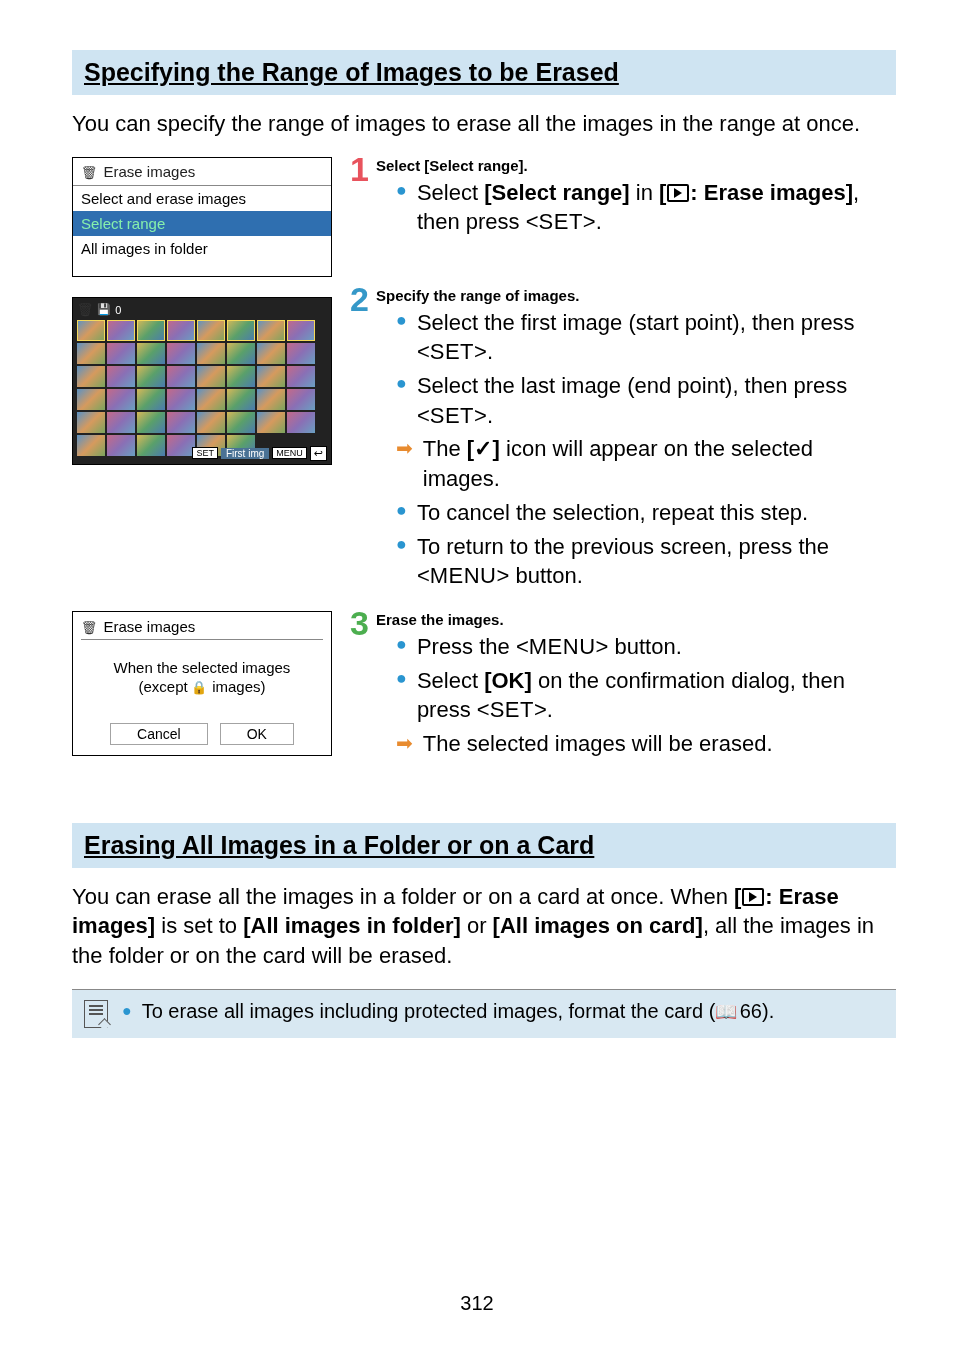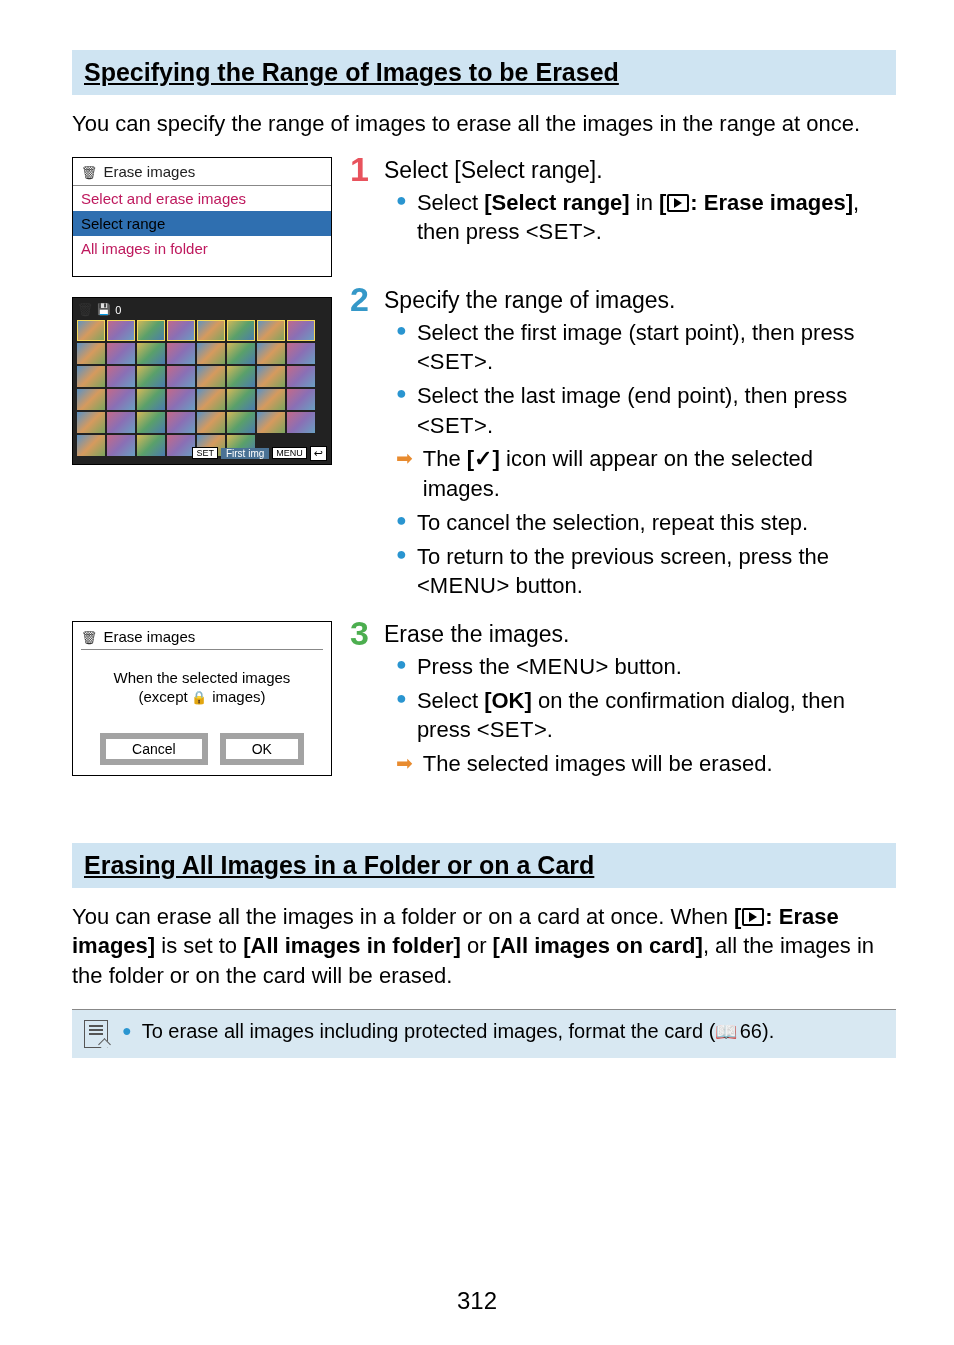--- a/index.html
+++ b/index.html
@@ -42,25 +42,25 @@
   .cam-menu-header {
     display: flex;
     align-items: center;
     gap: 6px;
     padding: 5px 8px;
     border-bottom: 1px solid #888;
     color: #222;
   }
   .cam-menu-item {
     padding: 4px 8px;
-    color: #be185d;
+    color: #000000;
   }
   .cam-menu-item.selected {
     background: #2f6fb0;
-    color: #000000;
+    color: #86efac;
   }
   .cam-menu-spacer { height: 15px; }
 
   
   .thumb-shot {
     border: 1px solid #000;
     background: #222;
     padding: 4px 4px 0 4px;
     height: 168px;
     position: relative;
@@ -111,21 +111,21 @@
   }
   .confirm-header {
     display:flex; align-items:center; gap:6px;
     border-bottom: 1px solid #888;
     padding-bottom: 4px;
     margin-bottom: 18px;
   }
   .confirm-msg { text-align:center; line-height:1.3; margin-bottom:26px; }
   .confirm-btns { display:flex; justify-content:center; gap:12px; }
   .confirm-btn {
-    border:6px solid #a3a3a3;
+    border:1px solid #a3a3a3;
     padding: 2px 26px;
     font-size:14px;
     background:#fff;
   }
 
   
   .step {
     display: flex;
     gap: 4px;
     margin-bottom: 6px;
@@ -136,24 +136,23 @@
     font-weight: 900;
     line-height: 0.9;
     margin-top: -3px;
     min-width: 22px;
   }
   .c1 { color: #e8535d; }
   .c2 { color: #3598c8; }
   .c3 { color: #4cae4f; }
   .step-body { flex: 1; }
   .step-title {
-    font-size: 23px;
-    font-weight: normal;
+    font-size: 15px;
+    font-weight: bold;
     margin-bottom: 4px;
-    margin-left: 8px;
   }
   .bullet {
     display: flex;
     gap: 10px;
     font-size: 22px;
     line-height: 1.35;
     margin-bottom: 4px;
     padding-left: 20px;
   }
   .bullet .dot { flex-shrink:0; color: #2a95d0; font-size: 18px; line-height: 1.4;}
@@ -207,21 +206,21 @@
     border-top:1.5px solid #555; transform: rotate(45deg);
   }
 
   .book-icon::before{ content:"📖"; font-size:18px; margin-right:2px;}
 
   .page-num {
     position: absolute;
     bottom: 30px;
     left: 0; right: 0;
     text-align: center;
-    font-size: 24px;
+    font-size: 20px;
   }
 
   .trash-icon::before{ content:"🗑"; font-size:13px; color:#333;}
   .card-icon::before{ content:"💾"; font-size:11px;}
   .protect-icon::before{ content:"🔒"; font-size:13px;}
   .back-icon::before{ content:"↩"; font-size:11px;}
 
   .section2-gap { margin-top: 54px; }
 
 </style>

